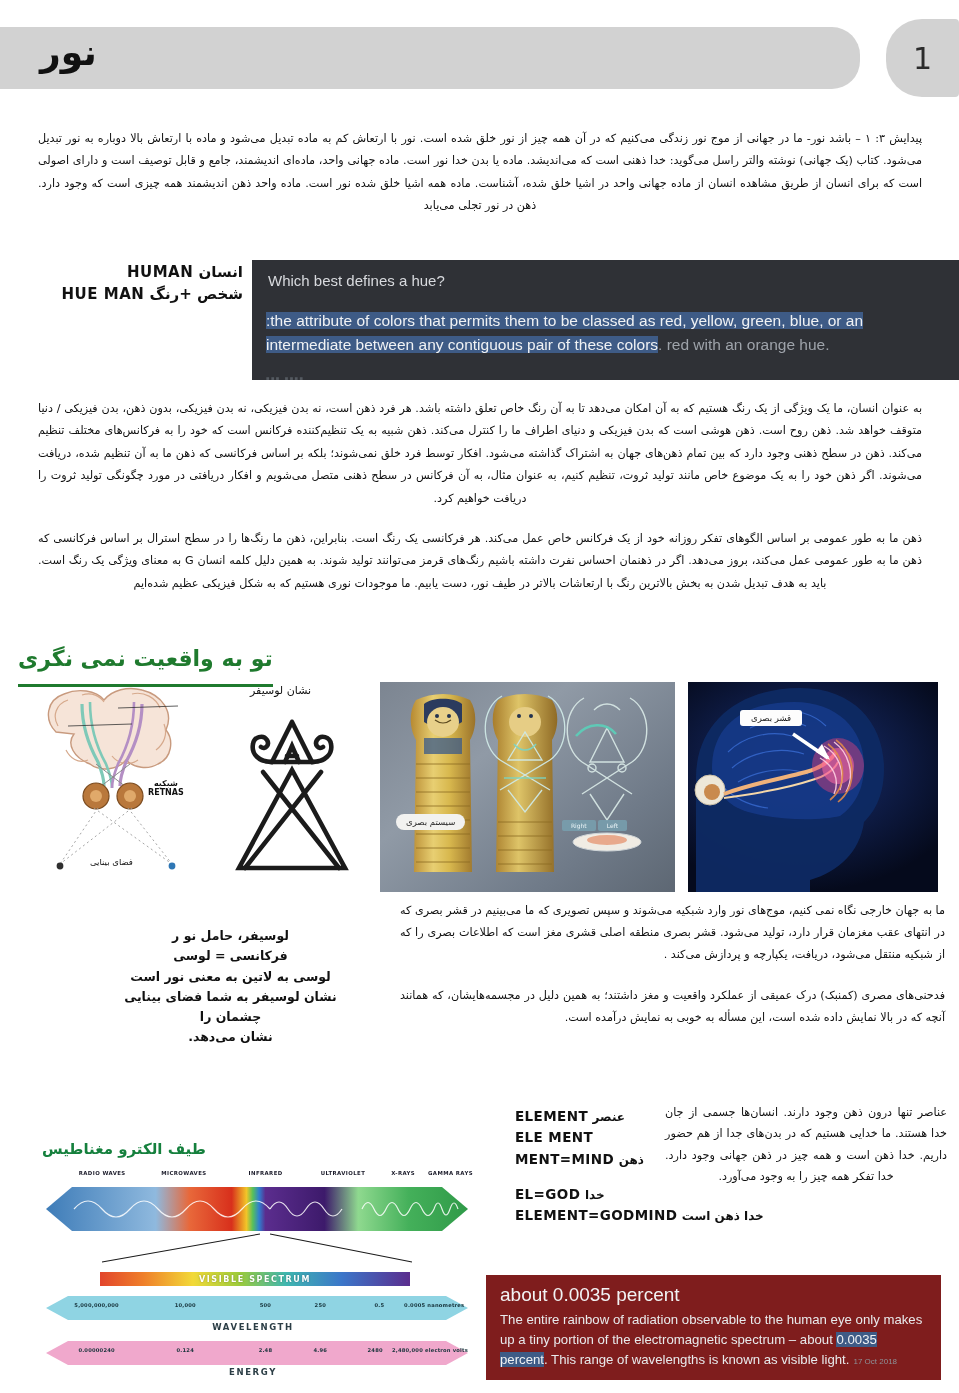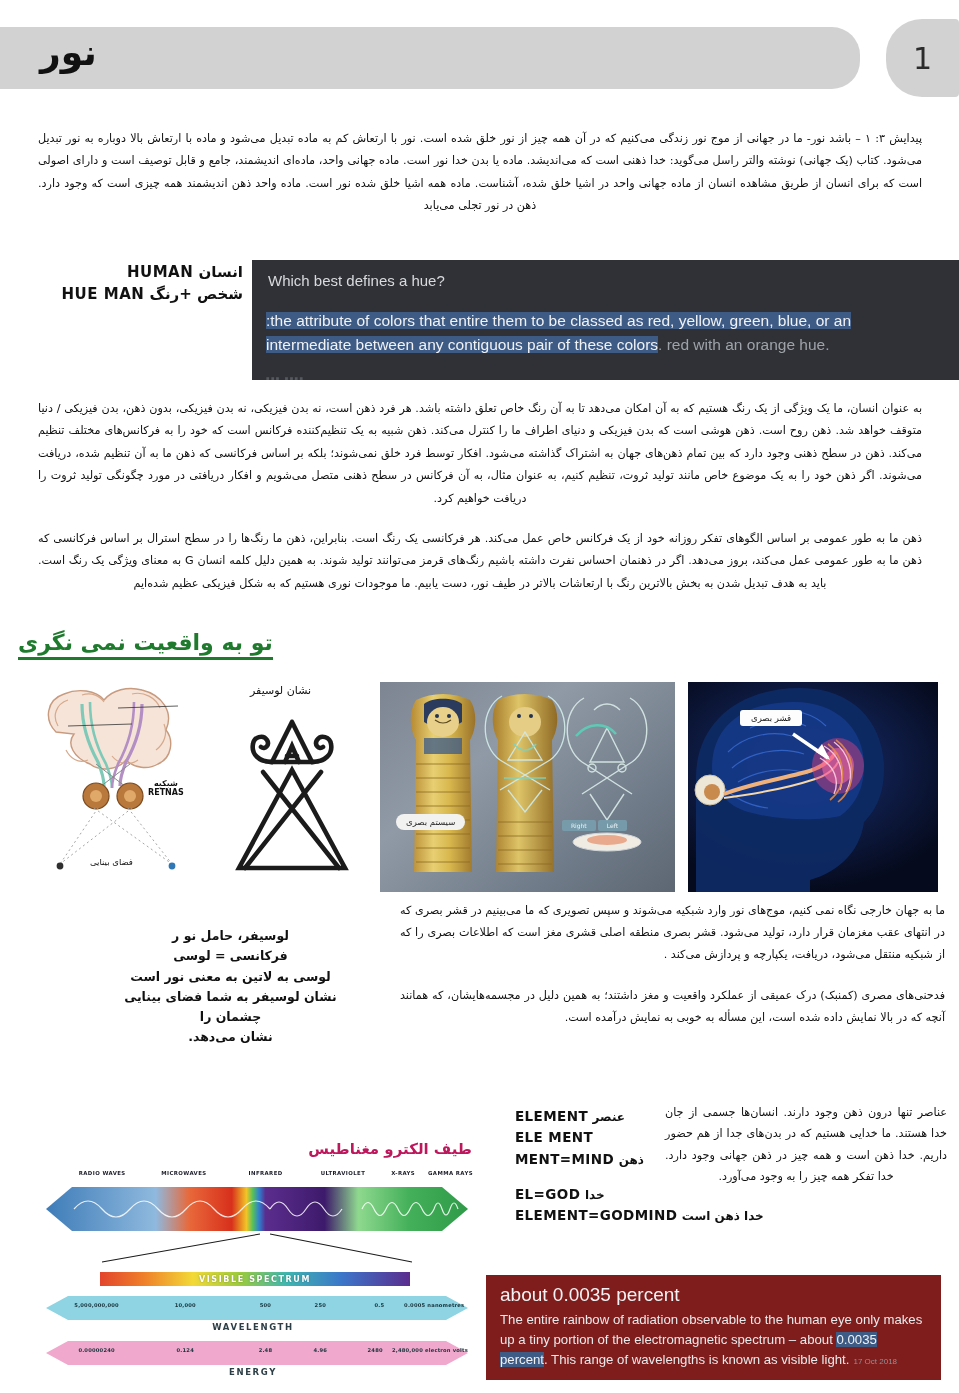--- a/index.html
+++ b/index.html
@@ -65,23 +65,23 @@
   .def-body { font-size:15.5px; line-height:1.55; color:#e6e8ea; }
   .hl { background:#3e5b86; color:#f0f2f4; }
   .dim { color:#9ea3aa; }
   .def-cut {
     position:absolute; left:14px; bottom:-4px;
     font-size:11px; color:#555a61; letter-spacing:1px;
   }
 
   
   .green-head {
-    position:absolute; left:18px; top:630px;
+    position:absolute; left:18px; top:646px;
     font-size:22px; font-weight:bold; color:#1f7a2e;
-    direction:rtl; border-bottom:3px solid #1f7a2e; padding-bottom:2px;
+    direction:rtl; border-bottom:3px solid #1f7a2e; padding-bottom:13px;
     letter-spacing:1px;
   }
 
   
   .fig { position:absolute; }
 
   
   .fig-chiasm { left:38px; top:686px; width:175px; height:190px; }
   .chiasm-label {
     position:absolute; font-size:8px; font-weight:bold; color:#111;
@@ -133,21 +133,21 @@
   .lucifer-block {
     position:absolute; right:611px; top:926px; width:235px;
     direction:rtl; text-align:center;
     font-size:12.5px; line-height:1.62; color:#111; font-weight:bold;
   }
 
   
   .spectrum-wrap { position:absolute; left:42px; top:1140px; width:430px; height:245px; }
   .spectrum-title {
     position:absolute; left:0; top:0; width:100%;
-    text-align:right; font-size:15px; font-weight:bold; color:#be185d; direction:rtl;
+    text-align:left; font-size:15px; font-weight:bold; color:#15803d; direction:rtl;
   }
   .band-labels {
     position:absolute; left:0; top:30px; width:100%; height:12px;
   }
   .band-labels span {
     position:absolute; font-size:5.4px; font-weight:bold; color:#1c1c2b;
     letter-spacing:0.4px; transform:translateX(-50%); white-space:nowrap;
   }
   .spectrum-bar {
     position:absolute; left:4px; top:45px; width:422px; height:48px;
@@ -209,21 +209,21 @@
   </div>
   <div>
     <span>شخص +رنگ</span>
     <span>HUE MAN</span>
   </div>
 </div>
 
 <div class="def-box">
   <div class="def-q">Which best defines a hue?</div>
   <div class="def-body">
-    <span class="hl">:</span><span class="hl">the attribute of colors that entire them to be classed as red, yellow, green, blue, or an</span><br>
+    <span class="hl">:</span><span class="hl">the attribute of colors that permits them to be classed as red, yellow, green, blue, or an</span><br>
     <span class="hl">intermediate between any contiguous pair of these colors</span><span class="dim">. red with an orange hue.</span>
   </div>
   <div class="def-cut">▪▪▪ ▪▪▪▪</div>
 </div>
 
 <div class="rtl-para center-last" style="left:38px; top:398px; width:884px;">به عنوان انسان، ما یک ویژگی از یک رنگ هستیم که به آن امکان می‌دهد تا به آن رنگ خاص تعلق داشته باشد. هر فرد ذهن است، نه بدن فیزیکی، نه بدن فیزیکی، بدون ذهن، بدن فیزیکی / دنیا متوقف خواهد شد. ذهن روح است. ذهن هوشی است که بدن فیزیکی و دنیای اطراف ما را کنترل می‌کند. ذهن شبیه به یک تنظیم‌کننده فرکانس است که خود را به فرکانس‌های مختلف تنظیم می‌کند. ذهن در سطح ذهنی وجود دارد که بین تمام ذهن‌های جهان به اشتراک گذاشته می‌شود. افکار توسط فرد خلق نمی‌شوند؛ بلکه بر اساس فرکانسی که ذهن ما به آن تنظیم شده، دریافت می‌شوند. اگر ذهن خود را به یک موضوع خاص مانند تولید ثروت، تنظیم کنیم، به عنوان مثال، به آن فرکانس در سطح ذهنی متصل می‌شویم و افکار دریافتی در مورد چگونگی تولید ثروت را دریافت خواهیم کرد.</div>
 
 <div class="rtl-para center-last" style="left:38px; top:528px; width:884px;">ذهن ما به طور عمومی بر اساس الگوهای تفکر روزانه خود از یک فرکانس خاص عمل می‌کند. هر فرکانسی یک رنگ است. بنابراین، ذهن ما رنگ‌ها را در سطح استرال بر اساس فرکانسی که ذهن ما به طور عمومی عمل می‌کند، بروز می‌دهد. اگر در ذهنمان احساس نفرت داشته باشیم رنگ‌های قرمز می‌توانند تولید شوند. به همین دلیل کلمه انسان G به معنای ویژگی یک رنگ است. باید به هدف تبدیل شدن به بخش بالاترین رنگ با ارتعاشات بالاتر در طیف نور، دست یابیم. ما موجودات نوری هستیم که به شکل فیزیکی عظیم شده‌ایم</div>
 
 <div class="green-head">تو به واقعیت نمی نگری</div>

